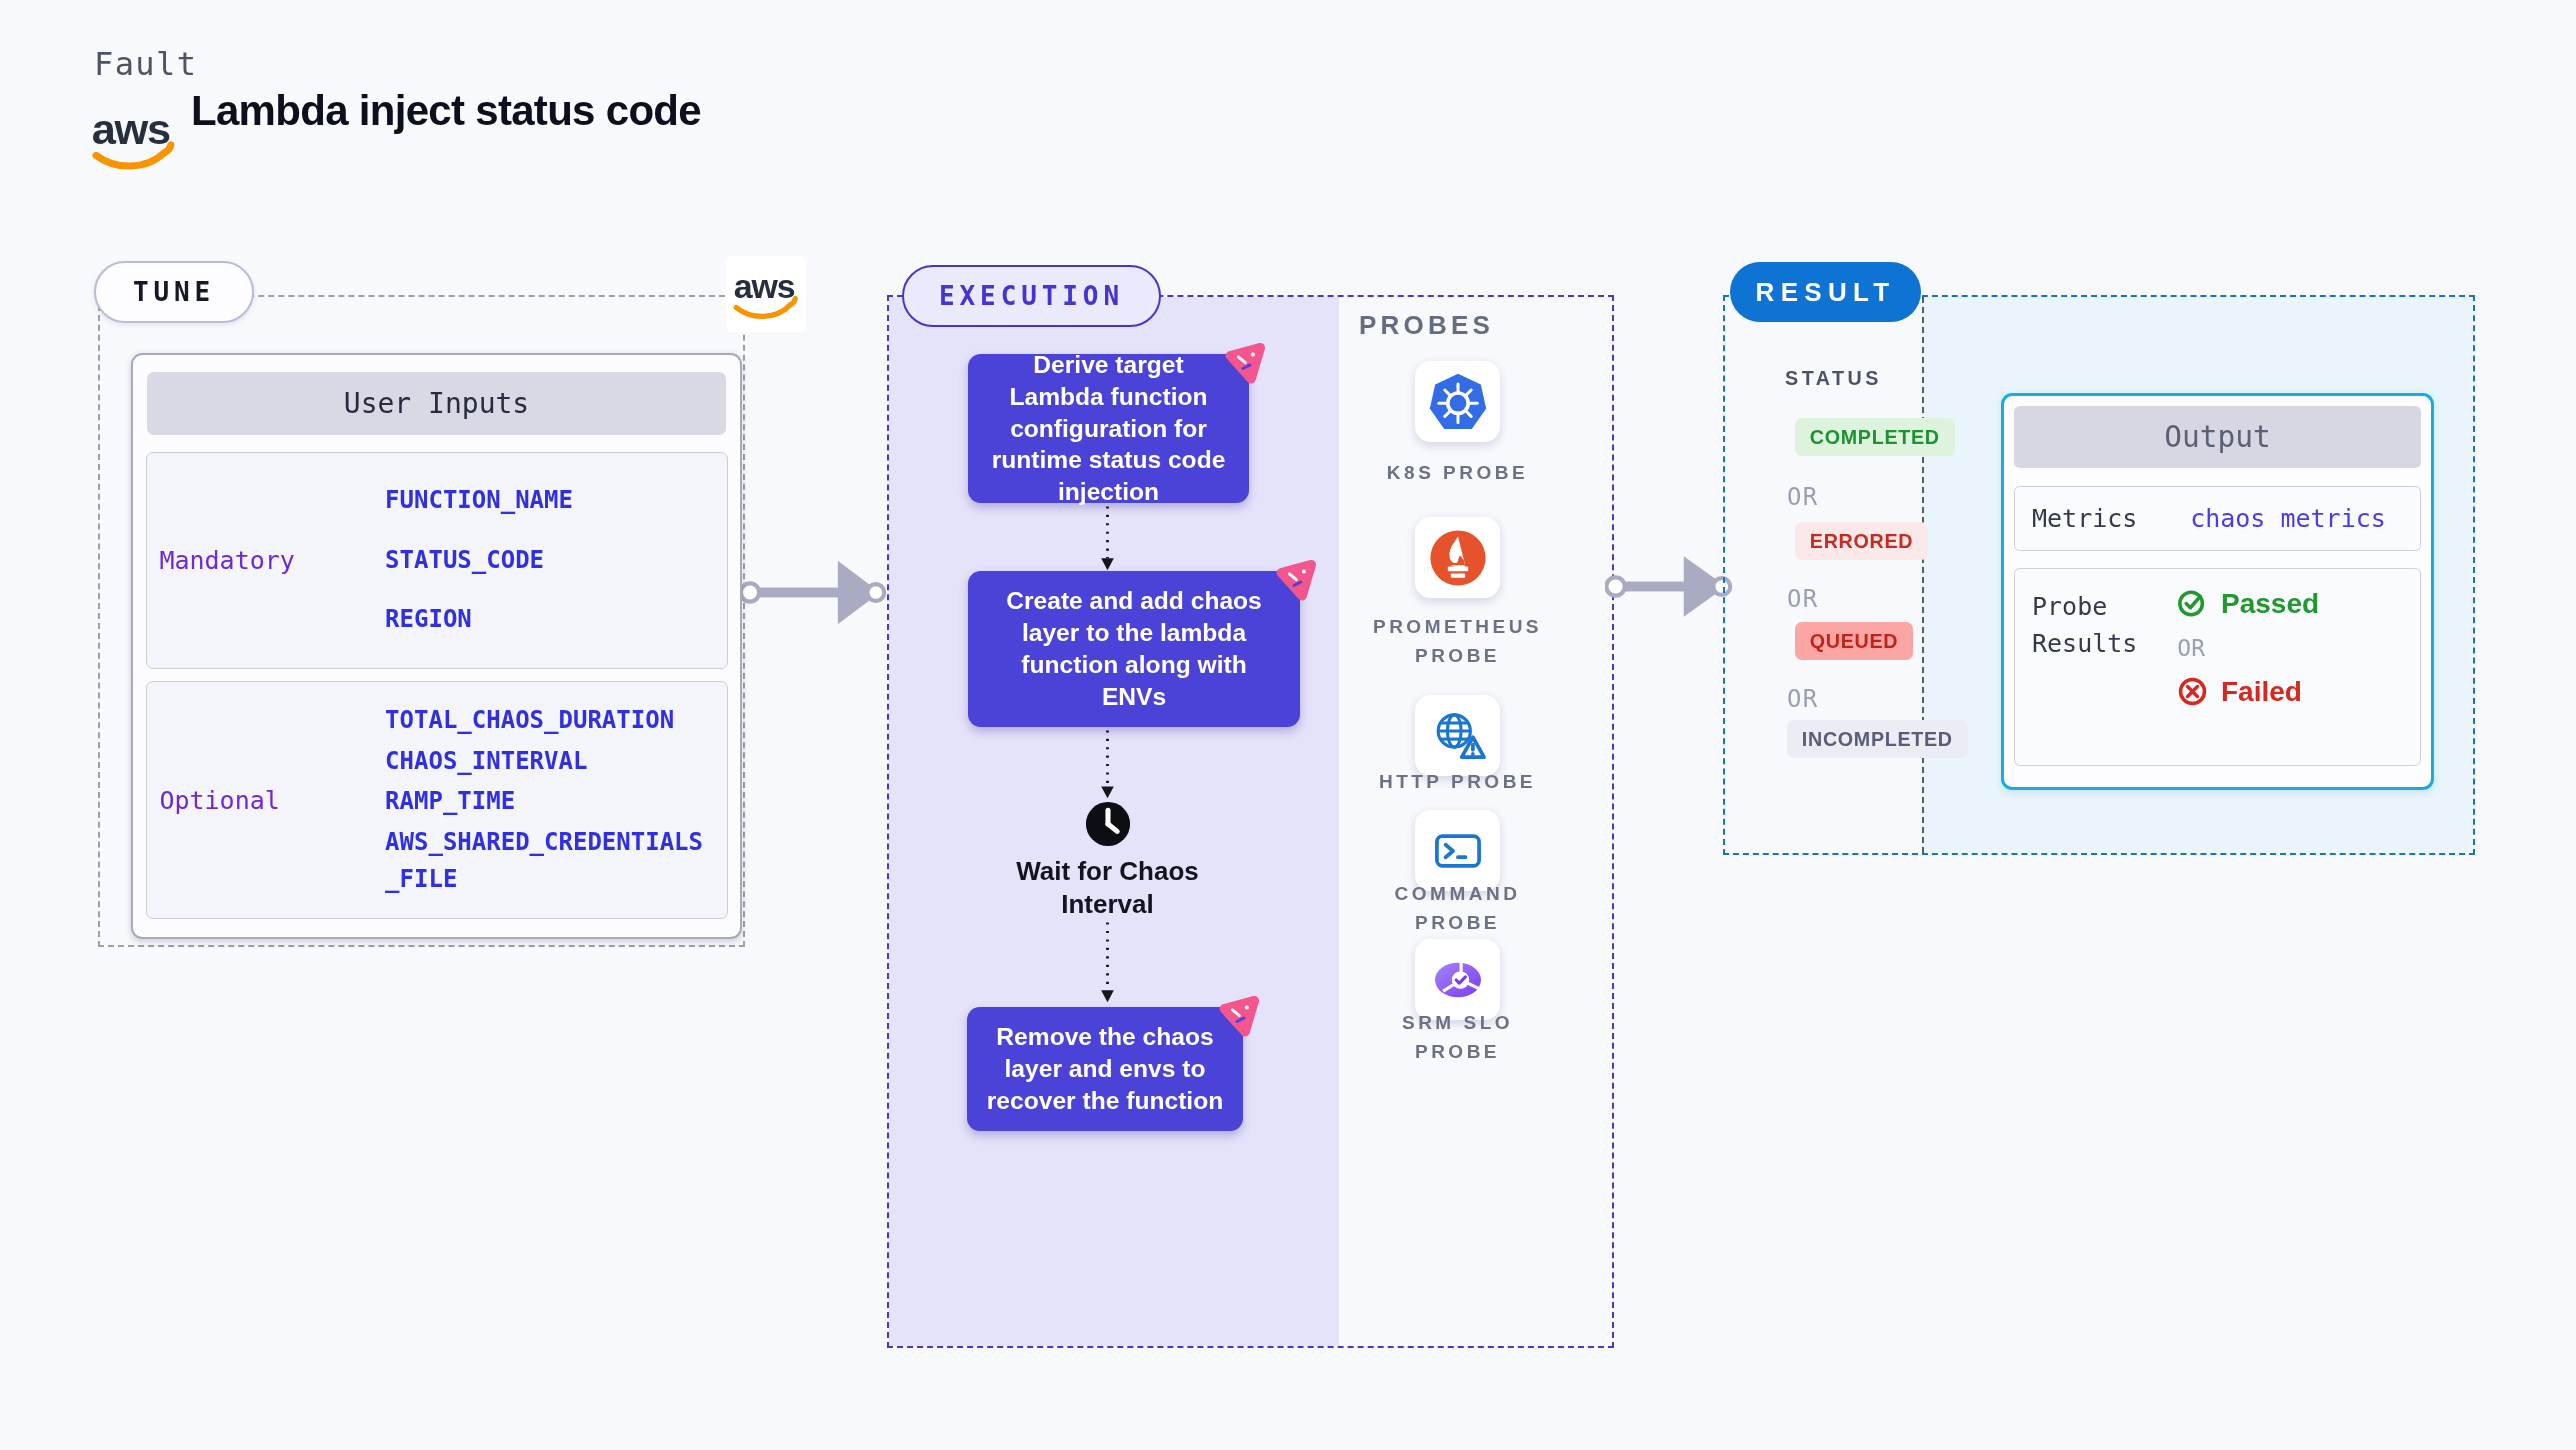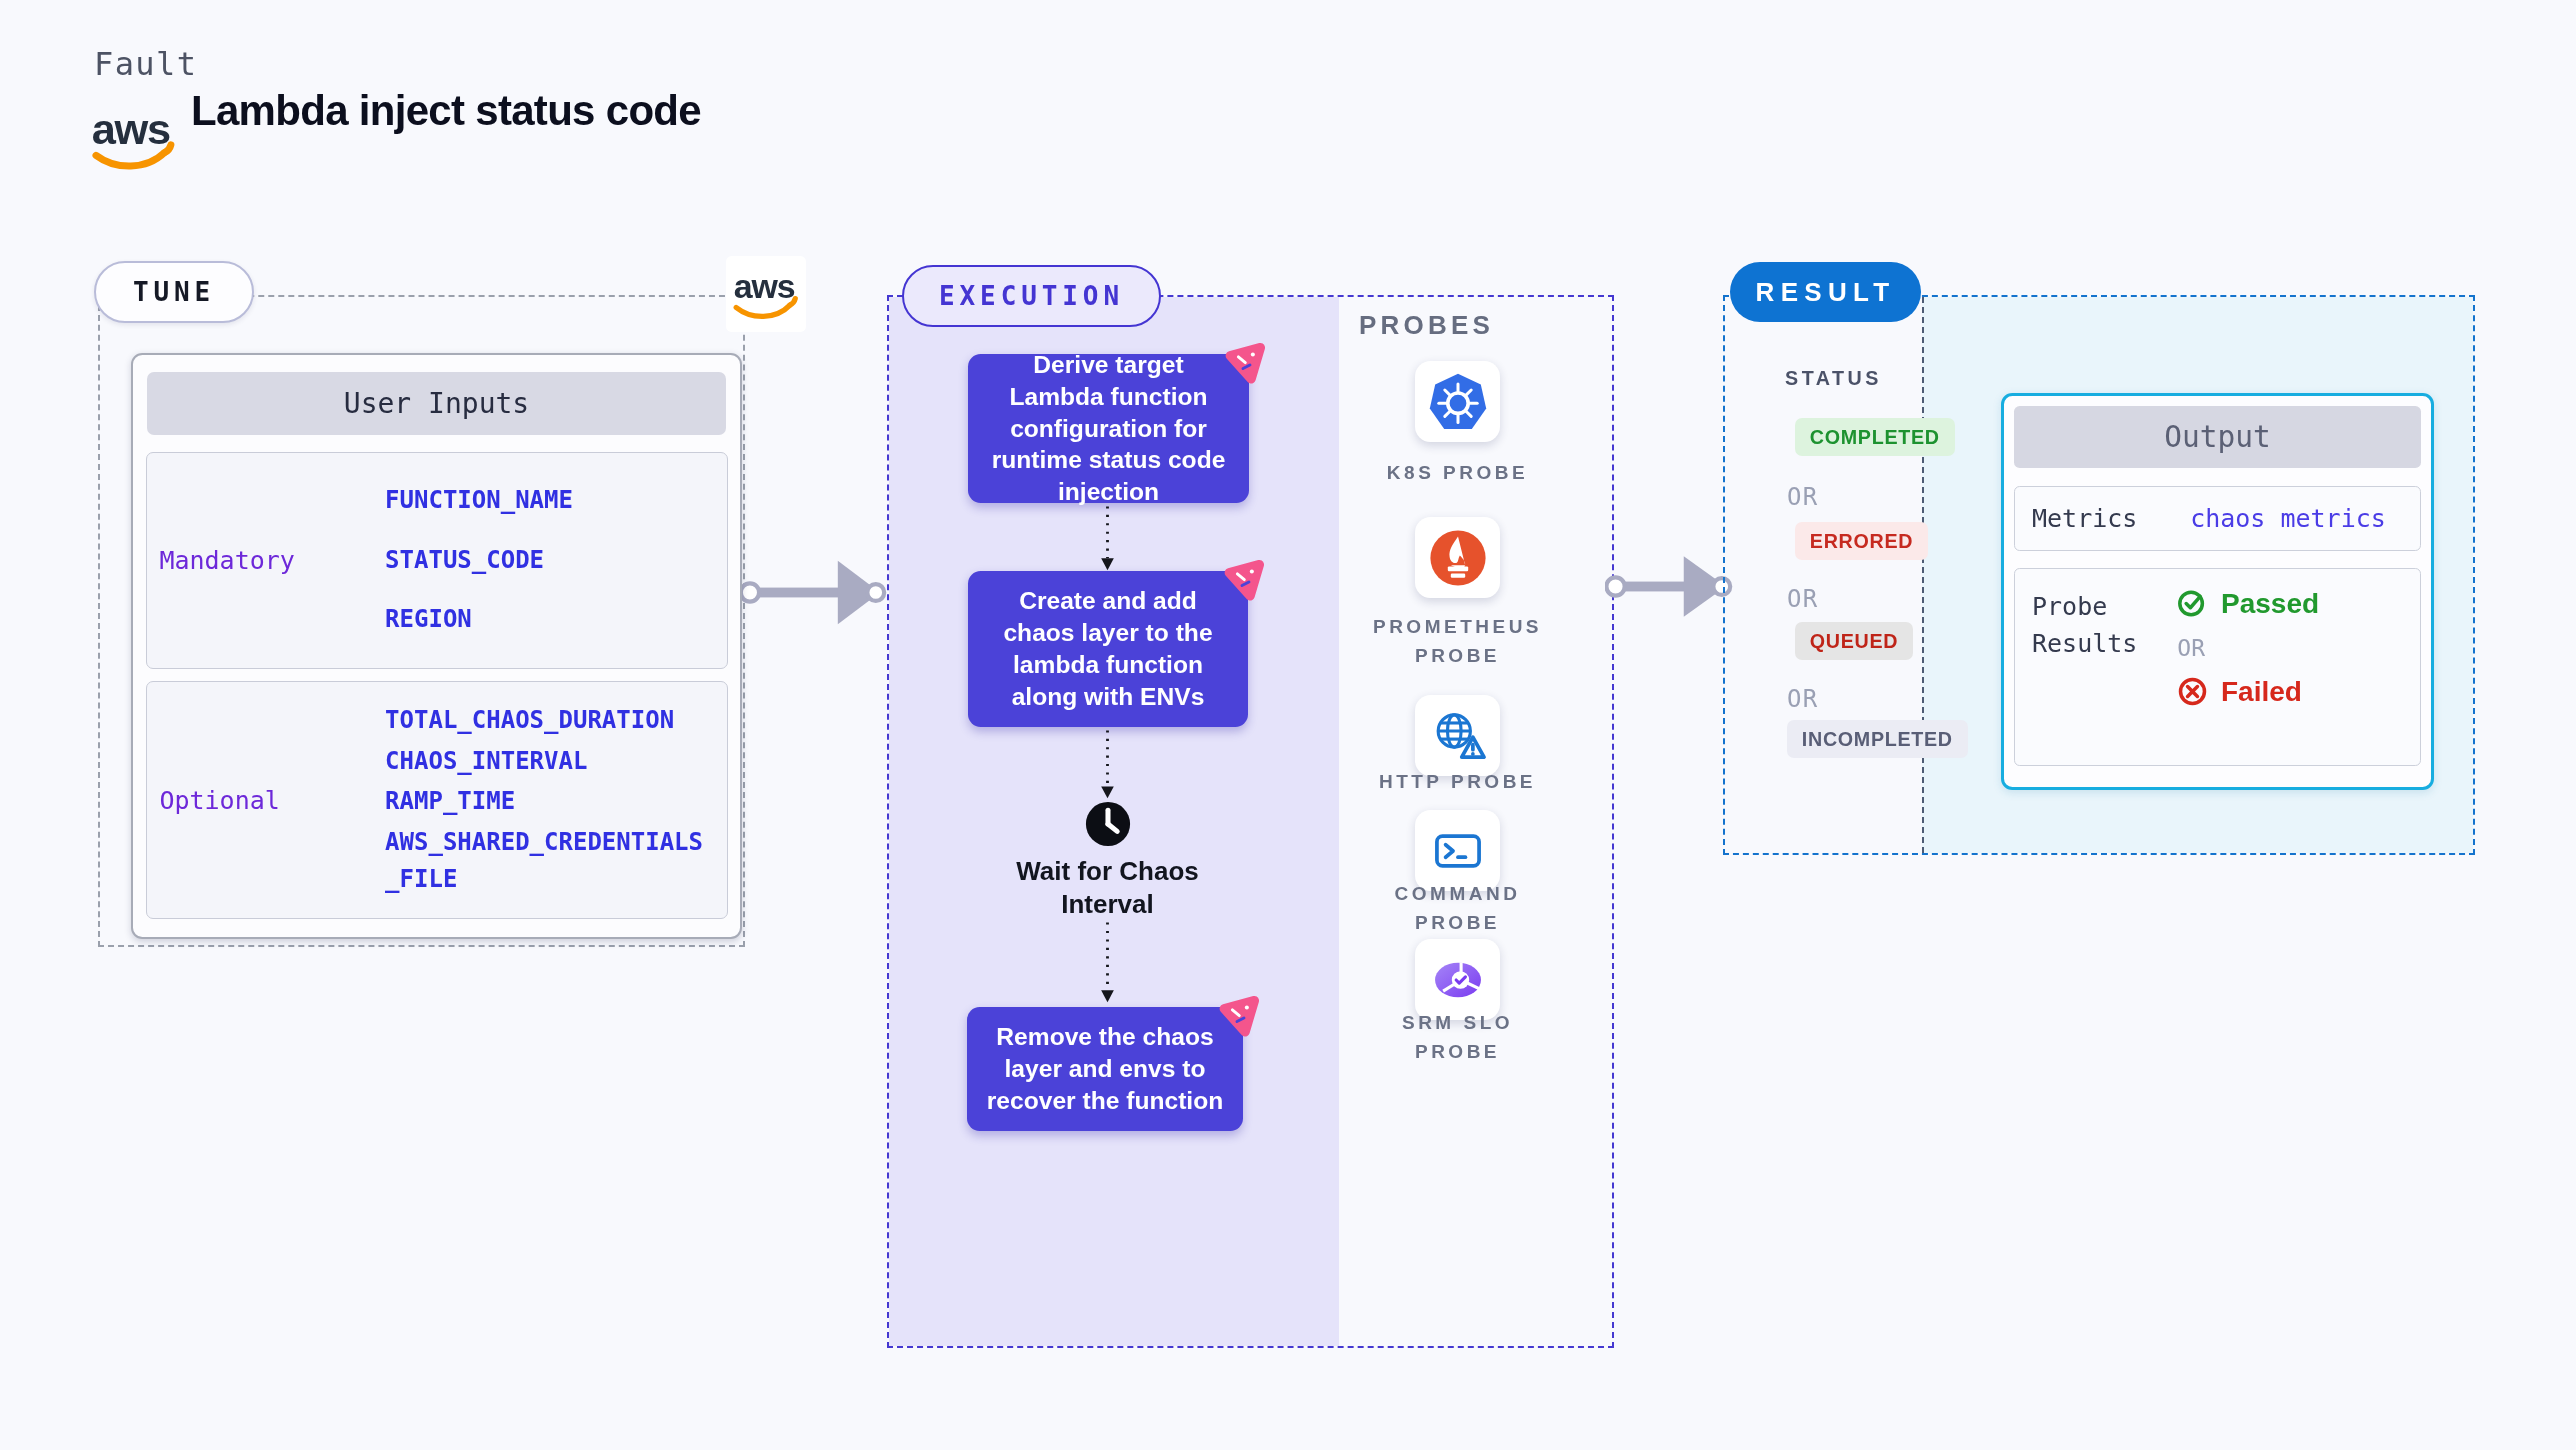--- a/index.html
+++ b/index.html
@@ -147,21 +147,21 @@
         <line x1="50" y1="56" x2="62" y2="50" stroke="#4b42d8" stroke-width="5" stroke-linecap="round"></line>
         <circle cx="67" cy="32" r="3.5" fill="#ffffff"></circle>
       </svg>
     </div>
 
     <svg class="dotarrow" style="left:210px;top:208px;" width="17" height="66" viewBox="0 0 24 94">
       <line x1="12" y1="2" x2="12" y2="76" stroke="#15161c" stroke-width="4" stroke-dasharray="3 9"></line>
       <polygon points="3,76 21,76 12,93" fill="#15161c"></polygon>
     </svg>
 
-    <div class="step" style="left:79px;top:274px;width:280px;height:156px;">
+    <div class="step" style="left:79px;top:274px;width:332px;height:156px;">
       <span>Create and add chaos layer to the lambda function along with ENVs</span>
       <svg class="spark" viewBox="0 0 100 100">
         <path d="M28,34 L80,20 L64,74 Z" fill="#f4558c" stroke="#f4558c" stroke-width="16" stroke-linejoin="round"></path>
         <line x1="42" y1="36" x2="54" y2="46" stroke="#ffffff" stroke-width="5" stroke-linecap="round"></line>
         <line x1="50" y1="56" x2="62" y2="50" stroke="#4b42d8" stroke-width="5" stroke-linecap="round"></line>
         <circle cx="67" cy="32" r="3.5" fill="#ffffff"></circle>
       </svg>
     </div>
 
     <svg class="dotarrow" style="left:210px;top:432px;" width="17" height="70" viewBox="0 0 24 100">
@@ -281,21 +281,21 @@
   <div class="abs result-box">
     <div class="result-cyan"></div>
     <div class="result-divider"></div>
 
     <div class="status-title">STATUS</div>
 
     <div class="badge" style="left:70px;top:121px;background:#ddf3de;color:#1d9230;">COMPLETED</div>
     <div class="or-sep mono" style="left:62px;top:186px;">OR</div>
     <div class="badge" style="left:70px;top:225px;background:#fbe9e9;color:#c62a20;">ERRORED</div>
     <div class="or-sep mono" style="left:62px;top:288px;">OR</div>
-    <div class="badge" style="left:70px;top:325px;background:#e5e5e5;color:#bf2418;">QUEUED</div>
+    <div class="badge" style="left:70px;top:325px;background:#fca5a5;color:#bf2418;">QUEUED</div>
     <div class="or-sep mono" style="left:62px;top:388px;">OR</div>
     <div class="badge" style="left:62px;top:423px;background:#ebecf4;color:#595e76;">INCOMPLETED</div>
 
     <div class="output-card">
       <div class="out-header mono">Output</div>
 
       <div class="out-row metrics-row">
         <div class="metrics-label mono">Metrics</div>
         <div class="metrics-value mono">chaos metrics</div>
       </div>

